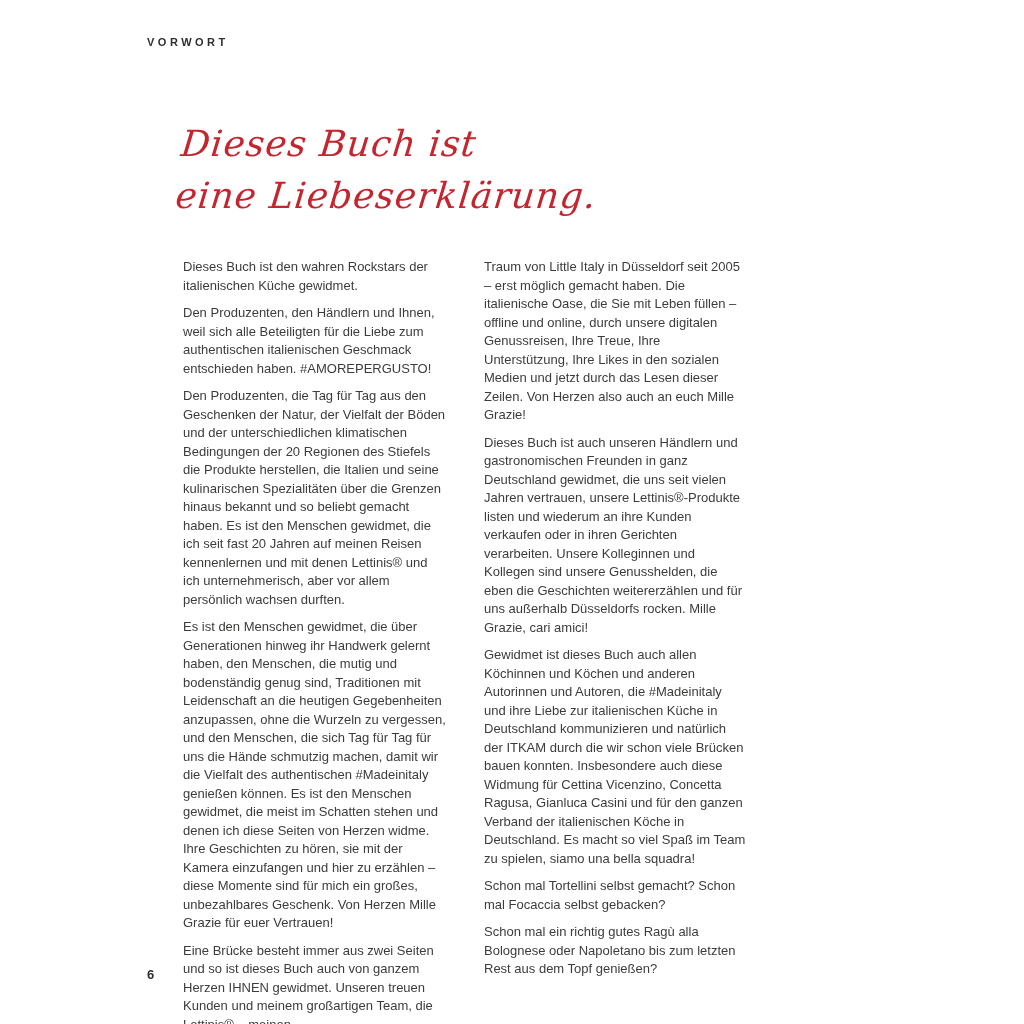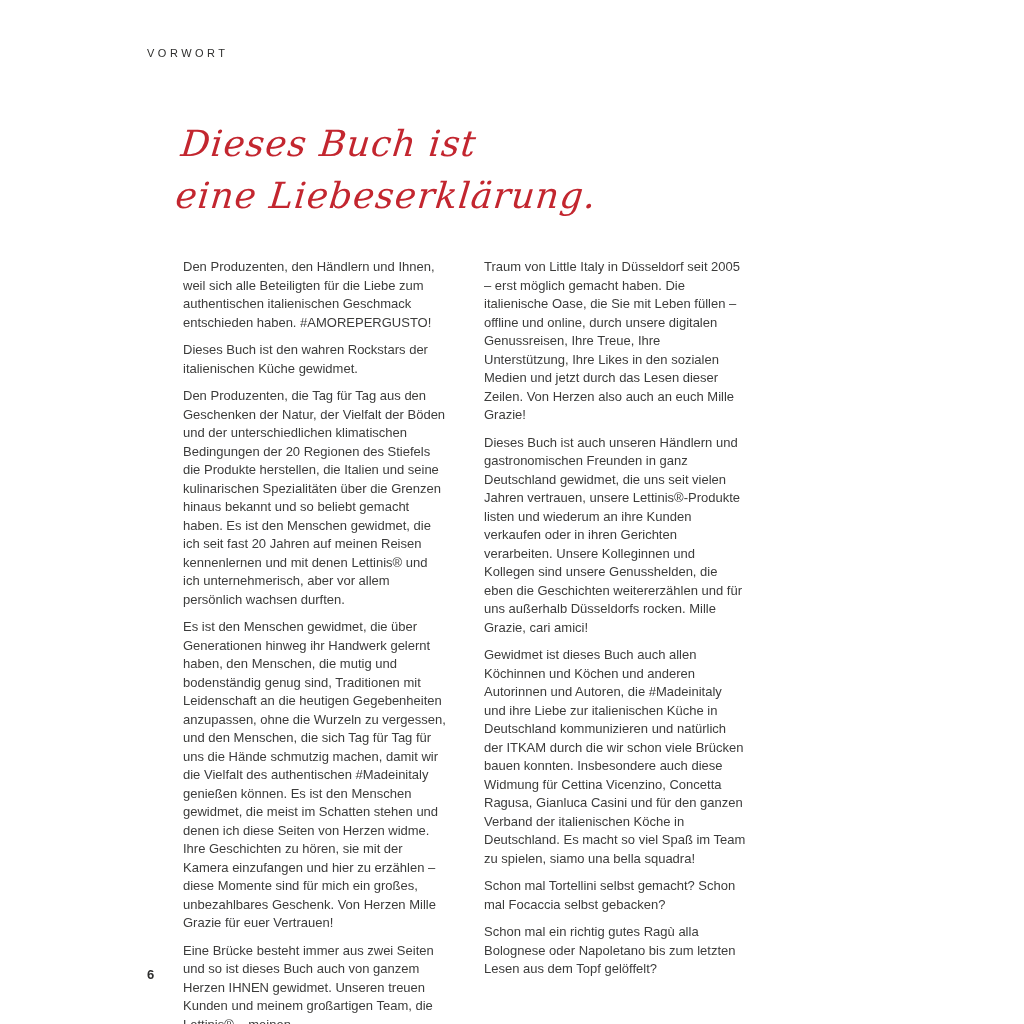--- a/index.html
+++ b/index.html
@@ -14,24 +14,23 @@
     background: #ffffff;
     font-family: "Liberation Sans", sans-serif;
     color: #3c3c3b;
     overflow: hidden;
   }
   .kicker {
     position: absolute;
     left: 147px;
     top: 36px;
     font-size: 11px;
-    font-weight: 400;
+    font-weight: 700;
     letter-spacing: 3.5px;
     color: #2e2e2d;
-    margin-top: 11px;
   }
   .title {
     position: absolute;
     left: 184px;
     top: 118px;
     font-family: "DejaVu Serif", serif;
     font-style: italic;
     font-size: 36px;
     line-height: 52px;
     letter-spacing: 1px;
@@ -71,31 +70,31 @@
 
   <div class="kicker">VORWORT</div>
 
   <div class="title" style="color: rgb(195, 38, 47);">
     <div style="color: rgb(195, 38, 47);">Dieses Buch ist</div>
     <div style="color: rgb(195, 38, 47);">eine Liebeserklärung.</div>
   </div>
 
   <div class="columns">
     <div class="col">
+      <p>Dieses Buch ist den wahren Rockstars der italienischen Küche gewidmet.</p>
       <p>Den Produzenten, den Händlern und Ihnen, weil sich alle Beteiligten für die Liebe zum authentischen italienischen Geschmack entschieden haben. #AMOREPERGUSTO!</p>
-      <p>Dieses Buch ist den wahren Rockstars der italienischen Küche gewidmet.</p>
       <p>Den Produzenten, die Tag für Tag aus den Geschenken der Natur, der Vielfalt der Böden und der unterschiedlichen klimatischen Bedingungen der 20 Regionen des Stiefels die Produkte herstellen, die Italien und seine kulinarischen Spezialitäten über die Grenzen hinaus bekannt und so beliebt gemacht haben. Es ist den Menschen gewidmet, die ich seit fast 20 Jahren auf meinen Reisen kennenlernen und mit denen Lettinis® und ich unternehmerisch, aber vor allem persönlich wachsen durften.</p>
       <p>Es ist den Menschen gewidmet, die über Generationen hinweg ihr Handwerk gelernt haben, den Menschen, die mutig und bodenständig genug sind, Traditionen mit Leidenschaft an die heutigen Gegebenheiten anzupassen, ohne die Wurzeln zu vergessen, und den Menschen, die sich Tag für Tag für uns die Hände schmutzig machen, damit wir die Vielfalt des authentischen #Madeinitaly genießen können. Es ist den Menschen gewidmet, die meist im Schatten stehen und denen ich diese Seiten von Herzen widme. Ihre Geschichten zu hören, sie mit der Kamera einzufangen und hier zu erzählen – diese Momente sind für mich ein großes, unbezahlbares Geschenk.  Von Herzen Mille Grazie für euer Vertrauen!</p>
       <p>Eine Brücke besteht immer aus zwei Seiten und so ist dieses Buch auch von ganzem Herzen IHNEN gewidmet. Unseren treuen Kunden und meinem großartigen Team, die Lettinis® – meinen</p>
     </div>
     <div class="col">
       <p>Traum von Little Italy in Düsseldorf seit 2005 – erst möglich gemacht haben. Die italienische Oase, die Sie mit Leben füllen – offline und online, durch unsere digitalen Genussreisen, Ihre Treue, Ihre Unterstützung, Ihre Likes in den sozialen Medien und jetzt durch das Lesen dieser Zeilen. Von Herzen also auch an euch Mille Grazie!</p>
       <p>Dieses Buch ist auch unseren Händlern und gastronomischen Freunden in ganz Deutschland gewidmet, die uns seit vielen Jahren vertrauen, unsere Lettinis®-Produkte listen und wiederum an ihre Kunden verkaufen oder in ihren Gerichten verarbeiten. Unsere Kolleginnen und Kollegen sind unsere Genusshelden, die eben die Geschichten weitererzählen und für uns außerhalb Düsseldorfs rocken. Mille Grazie, cari amici!</p>
       <p>Gewidmet ist dieses Buch auch allen Köchinnen und Köchen und anderen Autorinnen und Autoren, die #Madeinitaly und ihre Liebe zur italienischen Küche in Deutschland kommunizieren und natürlich der ITKAM durch die wir schon viele Brücken bauen konnten. Insbesondere auch diese Widmung für Cettina Vicenzino, Concetta Ragusa, Gianluca Casini und für den ganzen Verband der italienischen Köche in Deutschland. Es macht so viel Spaß im Team zu spielen, siamo una bella squadra!</p>
       <p>Schon mal Tortellini selbst gemacht? Schon mal Focaccia selbst gebacken?</p>
-      <p>Schon mal ein richtig gutes Ragù alla Bolognese oder Napoletano bis zum letzten Lesen aus dem Topf gelöffelt?</p>
+      <p>Schon mal ein richtig gutes Ragù alla Bolognese oder Napoletano bis zum letzten Rest aus dem Topf genießen?</p>
 
     </div>
   </div>
 
   <div class="pagenum">6</div>
 
 </div>
 
 </body></html>

